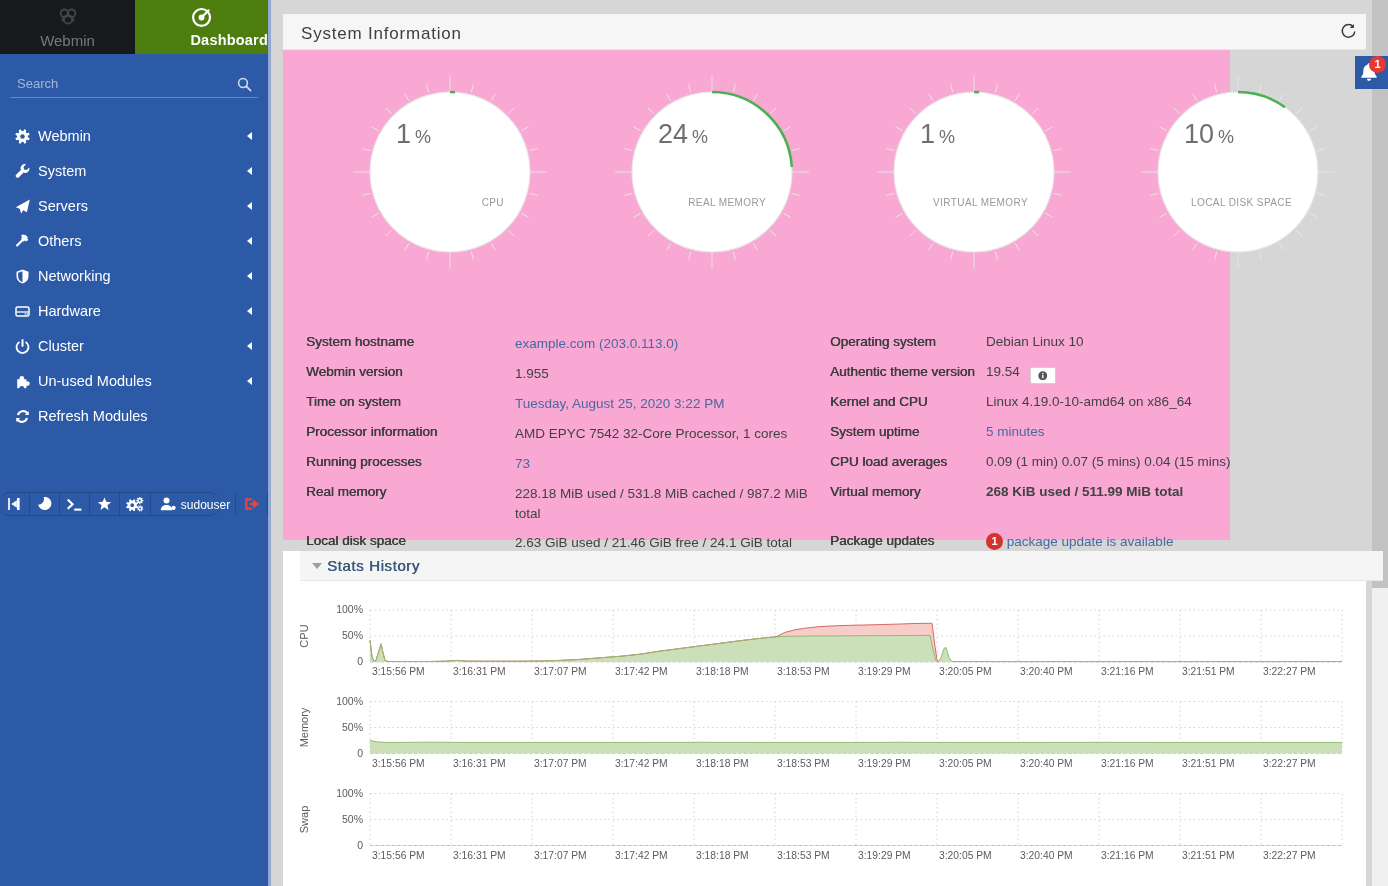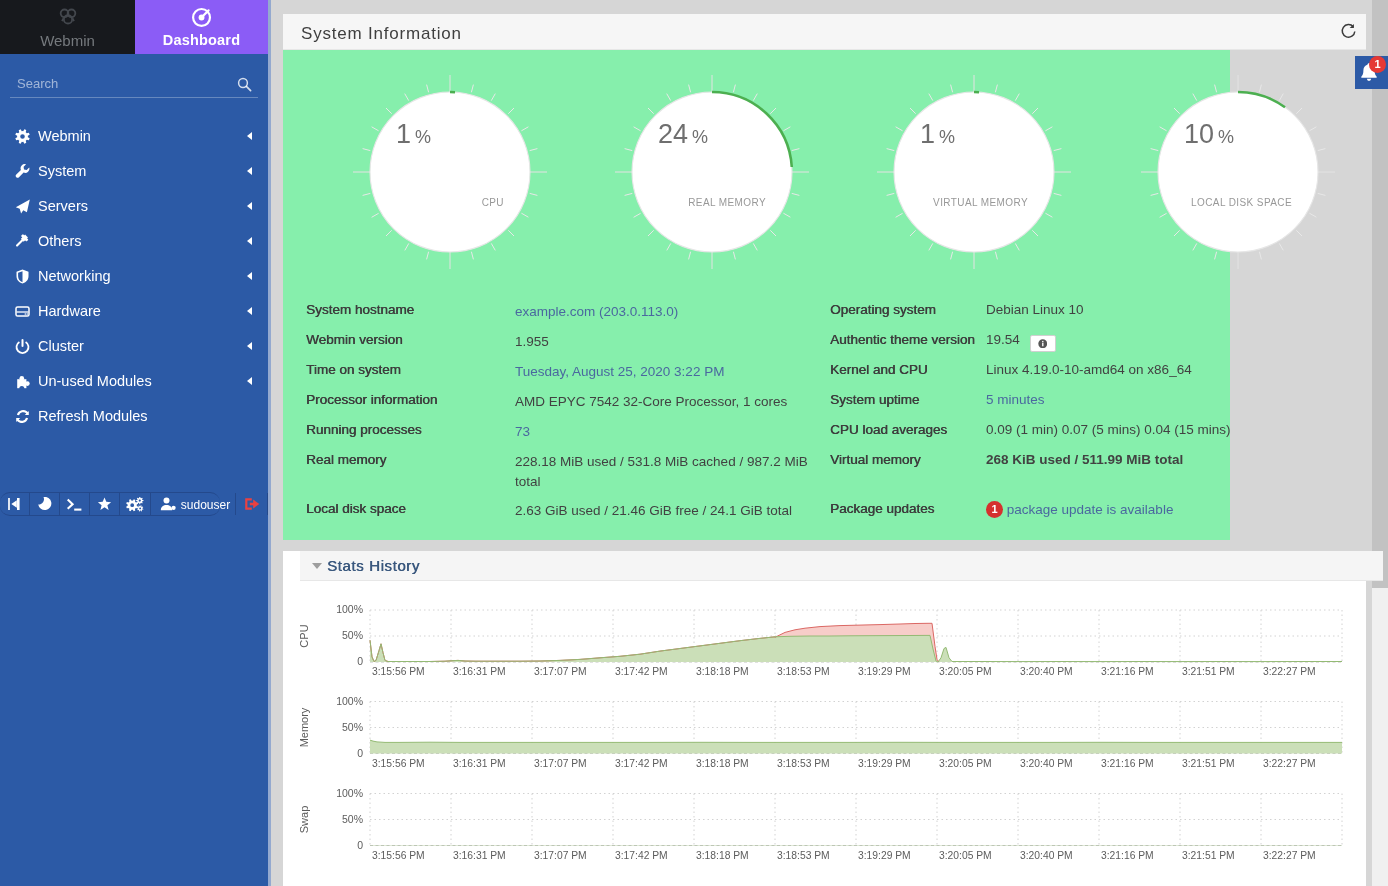--- a/index.html
+++ b/index.html
@@ -1,42 +1,42 @@
 <!DOCTYPE html>
 <html><head>
 <meta charset="utf-8">
 <style>
 * { margin:0; padding:0; box-sizing:border-box; }
 html,body { width:1388px; height:886px; overflow:hidden; background:#d6d6d6; font-family:"Liberation Sans", sans-serif; }
 #sidebar { position:absolute; left:0; top:0; width:268px; height:886px; background:#2c5aa6; }
 #sidestrip { position:absolute; left:268px; top:0; width:3px; height:886px; background:#94a9cf; z-index:5; }
 #tab-webmin { position:absolute; left:0; top:0; width:135px; height:54px; background:#17191d; text-align:center; }
-#tab-dash { position:absolute; left:135px; top:0; width:133px; height:54px; background:#8b5cf6; text-align:center; }
+#tab-dash { position:absolute; left:135px; top:0; width:133px; height:54px; background:#4d7c0f; text-align:right; }
 .tablabel { display:block; margin-top:32px; font-size:15px; }
 #tab-webmin .tablabel { color:#75797d; }
 #tab-dash .tablabel { color:#fff; font-weight:bold; font-size:14.5px; letter-spacing:0.2px; }
 .tabicon { position:absolute; top:6px; left:50%; margin-left:-11px; width:22px; height:22px; }
 #search { position:absolute; left:10px; top:70px; width:248px; height:28px; border-bottom:1px solid rgba(255,255,255,0.28); }
 #search .ph { position:absolute; left:7px; top:6px; font-size:13px; color:rgba(255,255,255,0.55); }
 #search svg { position:absolute; right:6px; top:7px; }
 .mi { position:absolute; left:0; width:268px; height:35px; color:#fff; }
 .mi .ic { position:absolute; left:15px; top:10px; width:15px; height:15px; }
 .mi .tx { position:absolute; left:38px; top:9px; font-size:14.5px; }
 .mi .caret { position:absolute; right:16px; top:13px; width:0; height:0; border-top:4px solid transparent; border-bottom:4px solid transparent; border-right:5px solid #fff; }
 #toolbar { position:absolute; left:0; top:492px; width:220px; height:24px; border-top:1px solid #24498c; border-bottom:1px solid #24498c;border-radius:10px; }
 .tb { position:absolute; top:0; height:22px; border-right:1px solid #24498c; }
 #content { position:absolute; left:271px; top:0; width:1101px; height:886px; background:#d6d6d6; }
-#panel1 { position:absolute; left:283px; top:14px; width:947px; height:526px; background:#86efac; }
+#panel1 { position:absolute; left:283px; top:14px; width:947px; height:526px; background:#f9a8d4; }
 #panel1 .hd { position:absolute; left:0; top:0; width:1083px; height:36px; background:#f6f6f6; border-bottom:1px solid #e7e7e7; }
 #panel1 .hd .t { position:absolute; left:18px; top:10px; font-size:17px; letter-spacing:0.8px; color:#3f3f3f; }
 #panel2 { position:absolute; left:283px; top:551px; width:1083px; height:335px; background:#fff; }
 #panel2 .hd { position:absolute; left:0; top:0; width:1083px; height:30px; background:#f5f5f5; border-bottom:1px solid #e7e7e7;margin-left:17px; }
 #panel2 .hd .t { position:absolute; left:27px; top:6px; font-size:15px; letter-spacing:0.6px; color:#3a587e; text-shadow:0.5px 0 0 #3a587e; }
 #panel2 .hd .tri { position:absolute; left:12px; top:12px; width:0; height:0; border-left:5px solid transparent; border-right:5px solid transparent; border-top:6px solid #9e9e9e; }
-.row { position:absolute; font-size:13.5px; color:#424242; }
+.row { position:absolute; font-size:13.5px; color:#424242;margin-top:32px; }
 .lbl { color:#3d3d3d; text-shadow:0.4px 0 0 #3d3d3d; }
 a.lnk { color:#4a689f; text-decoration:none; }
 #scroll { position:absolute; left:1372px; top:0; width:16px; height:886px; background:#f0f0f0; }
 #thumb { position:absolute; left:1372px; top:0px; width:16px; height:588px; background:#c2c2c2; }
 #belltab { position:absolute; left:1355px; top:56px; width:33px; height:33px; background:#2c5aa6; }
 </style>
 </head>
 <body>
 <div id="content"></div>
 <div id="scroll"></div>

